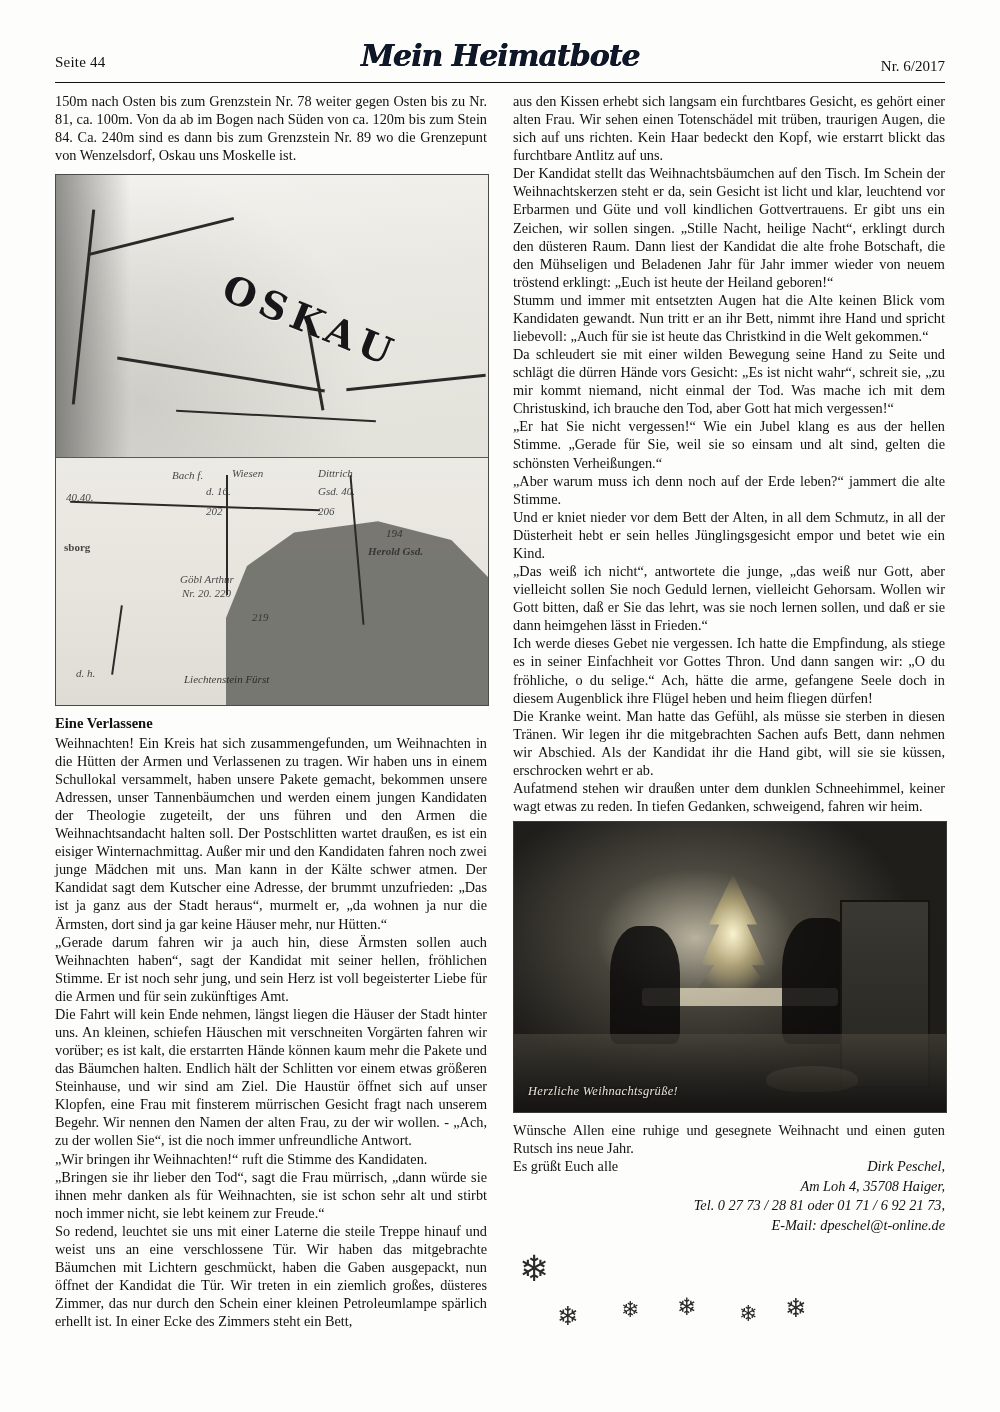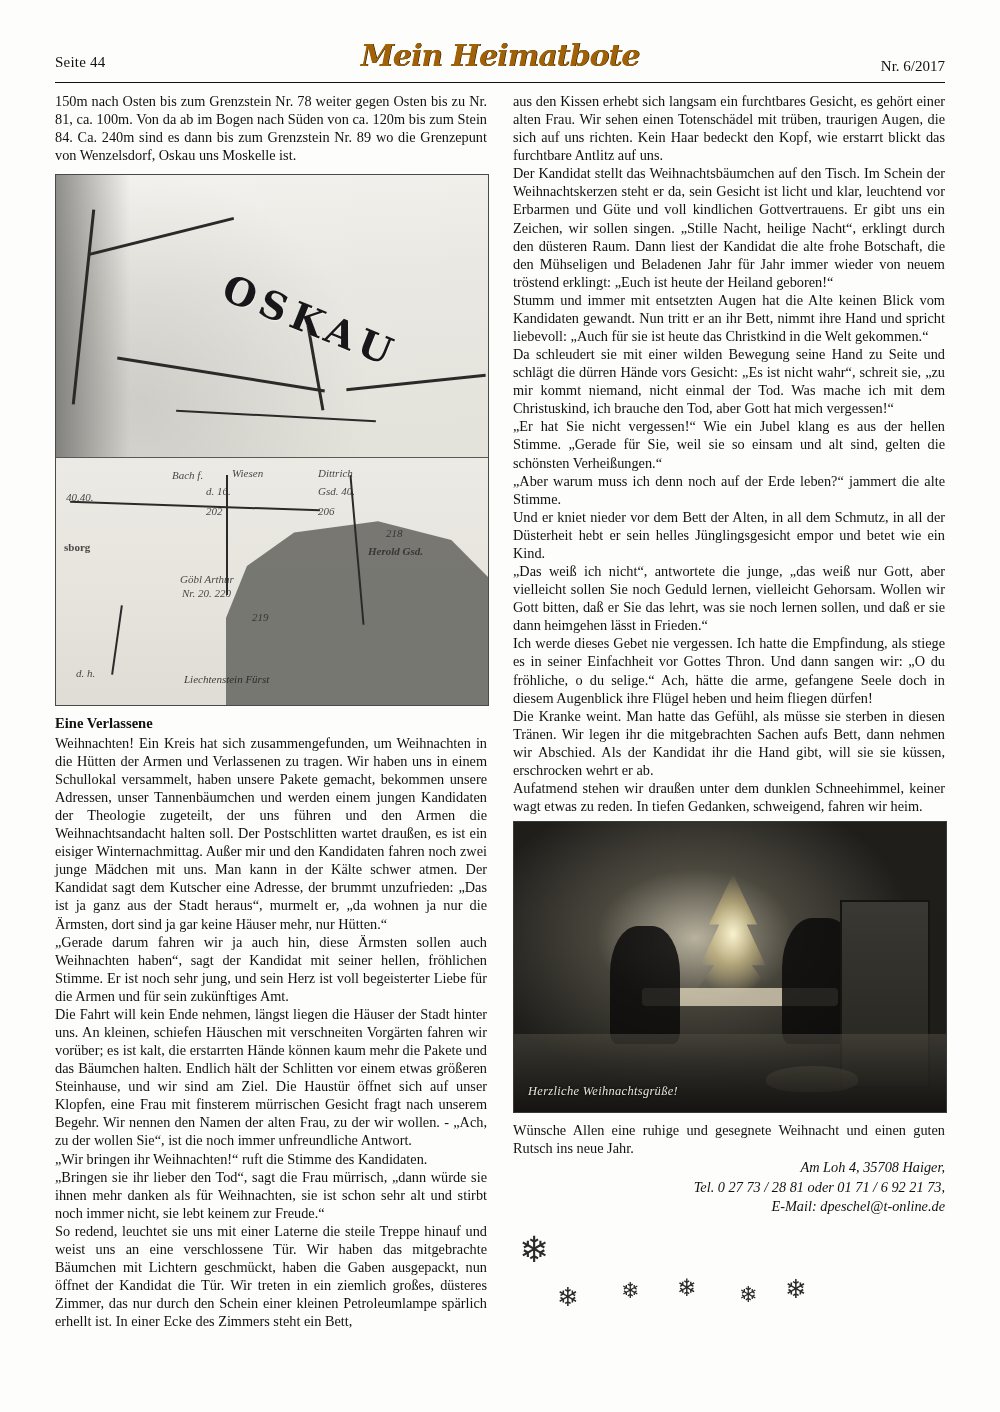--- a/index.html
+++ b/index.html
@@ -47,21 +47,21 @@
   .paper-title {
     position: absolute;
     left: 50%;
     top: 0;
     transform: translateX(-50%);
     font-family: "DejaVu Serif", serif;
     font-weight: bold;
     font-style: italic;
     font-size: 30px;
     letter-spacing: -1px;
-    color: #a16207;
+    color: #0f172a;
     white-space: nowrap;
     text-shadow: 0.5px 0 0 #000;
   }
   .rule {
     position: absolute;
     left: 55px;
     top: 82px;
     width: 890px;
     height: 1px;
     background: #111;
@@ -317,21 +317,21 @@
       <div class="map-hand" style="left:150px; top:310px;">d. 16.</div>
       <div class="map-hand" style="left:262px; top:310px;">Gsd. 40.</div>
       <div class="map-hand" style="left:150px; top:330px;">202</div>
       <div class="map-hand" style="left:262px; top:330px;">206</div>
       <div class="map-hand" style="left:124px; top:398px;">Göbl Arthur</div>
       <div class="map-hand" style="left:126px; top:412px;">Nr. 20. 220</div>
       <div class="map-hand" style="left:8px; top:366px; font-size:11px; font-style:normal; font-weight:bold;">sborg</div>
       <div class="map-hand" style="left:10px; top:316px;">40.40.</div>
       <div class="map-hand" style="left:128px; top:498px; color:#1c1c1c;">Liechtenstein Fürst</div>
       <div class="map-hand" style="left:312px; top:370px;font-weight:bold;">Herold Gsd.</div>
-      <div class="map-hand" style="left:330px; top:352px;">218</div>
+      <div class="map-hand" style="left:330px; top:352px;">194</div>
       <div class="map-hand" style="left:196px; top:436px;">219</div>
       <div class="map-hand" style="left:20px; top:492px;">d. h.</div>
     </div>
 
     <div class="story-head">Eine Verlassene</div>
 
     <p>Weihnachten! Ein Kreis hat sich zusammengefunden, um Weihnachten in die Hütten der Armen und Verlassenen zu tragen. Wir haben uns in einem Schullokal versammelt, haben unsere Pakete gemacht, bekommen unsere Adressen, unser Tannenbäumchen und werden einem jungen Kandidaten der Theologie zugeteilt, der uns führen und den Armen die Weihnachtsandacht halten soll. Der Postschlitten wartet draußen, es ist ein eisiger Winternachmittag. Außer mir und den Kandidaten fahren noch zwei junge Mädchen mit uns. Man kann in der Kälte schwer atmen. Der Kandidat sagt dem Kutscher eine Adresse, der brummt unzufrieden: „Das ist ja ganz aus der Stadt heraus“, murmelt er, „da wohnen ja nur die Ärmsten, dort sind ja gar keine Häuser mehr, nur Hütten.“</p>
     <p>„Gerade darum fahren wir ja auch hin, diese Ärmsten sollen auch Weihnachten haben“, sagt der Kandidat mit seiner hellen, fröhlichen Stimme. Er ist noch sehr jung, und sein Herz ist voll begeisterter Liebe für die Armen und für sein zukünftiges Amt.</p>
     <p>Die Fahrt will kein Ende nehmen, längst liegen die Häuser der Stadt hinter uns. An kleinen, schiefen Häuschen mit verschneiten Vorgärten fahren wir vorüber; es ist kalt, die erstarrten Hände können kaum mehr die Pakete und das Bäumchen halten. Endlich hält der Schlitten vor einem etwas größeren Steinhause, und wir sind am Ziel. Die Haustür öffnet sich auf unser Klopfen, eine Frau mit finsterem mürrischen Gesicht fragt nach unserem Begehr. Wir nennen den Namen der alten Frau, zu der wir wollen. - „Ach, zu der wollen Sie“, ist die noch immer unfreundliche Antwort.</p>
     <p>„Wir bringen ihr Weihnachten!“ ruft die Stimme des Kandidaten.</p>
@@ -360,20 +360,24 @@
       <div class="illus-fig" style="left:96px; top:104px; width:70px; height:118px;"></div>
       <div class="illus-fig" style="left:268px; top:96px; width:76px; height:126px;"></div>
       <div class="illus-stove"></div>
       <div class="illus-dog"></div>
       <div class="illus-floor"></div>
       <div class="illus-caption">Herzliche Weihnachtsgrüße!</div>
     </div>
 
     <p class="wish">Wünsche Allen eine ruhige und gesegnete Weihnacht und einen guten Rutsch ins neue Jahr.</p>
 
+    <div class="greet-line">
+      <span class="greet-left">Es grüßt Euch alle</span>
+      <span class="sig" style="margin:0;">Dirk Peschel,</span>
+    </div>
     <div class="sig">Am Loh 4, 35708 Haiger,</div>
     <div class="sig">Tel. 0 27 73 / 28 81 oder 01 71 / 6 92 21 73,</div>
     <div class="sig">E-Mail: dpeschel@t-online.de</div>
 
     <div class="snowflakes">
       <span class="flake" style="left:6px;  top:14px; font-size:36px;">❄</span>
       <span class="flake" style="left:44px; top:66px; font-size:26px;">❄</span>
       <span class="flake" style="left:108px;top:62px; font-size:22px;">❄</span>
       <span class="flake" style="left:164px;top:58px; font-size:24px;">❄</span>
       <span class="flake" style="left:226px;top:66px; font-size:22px;">❄</span>

